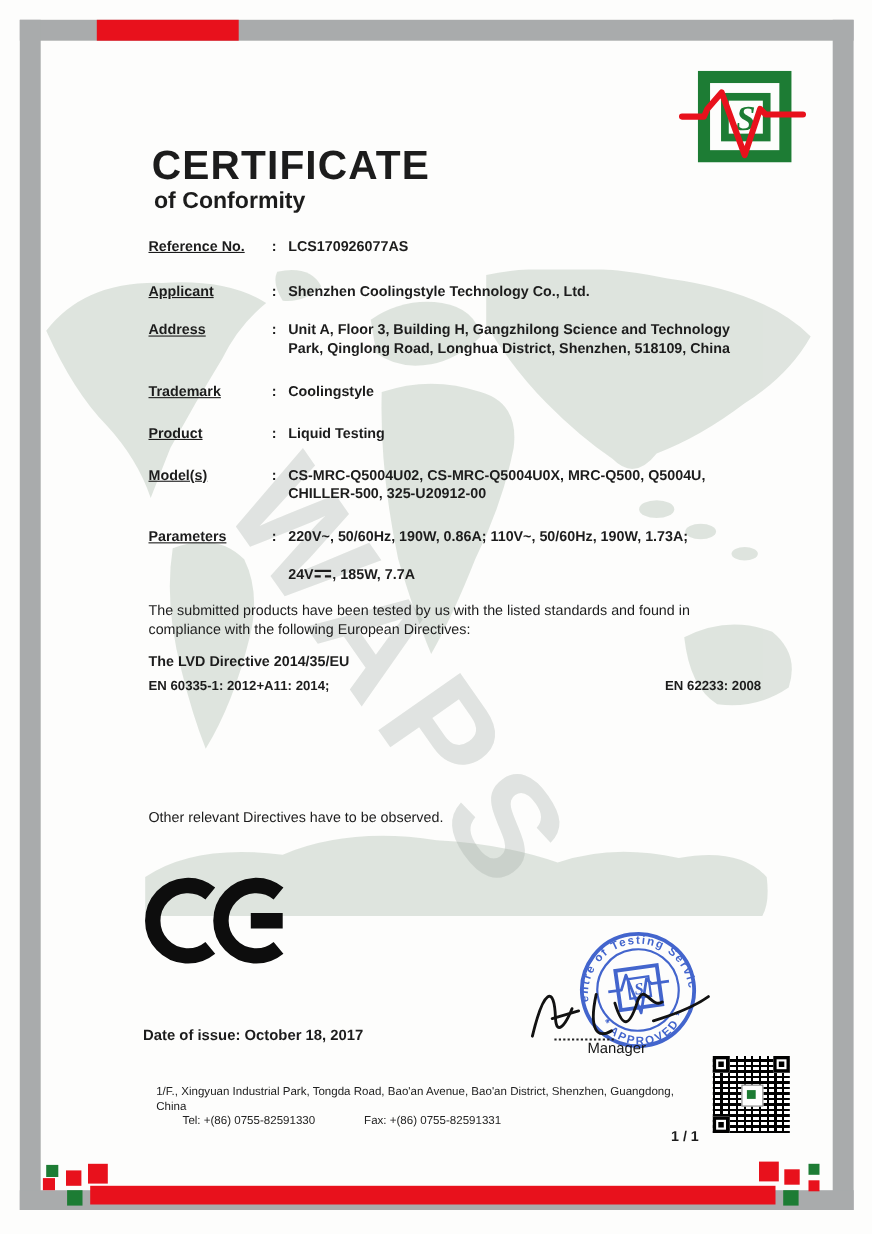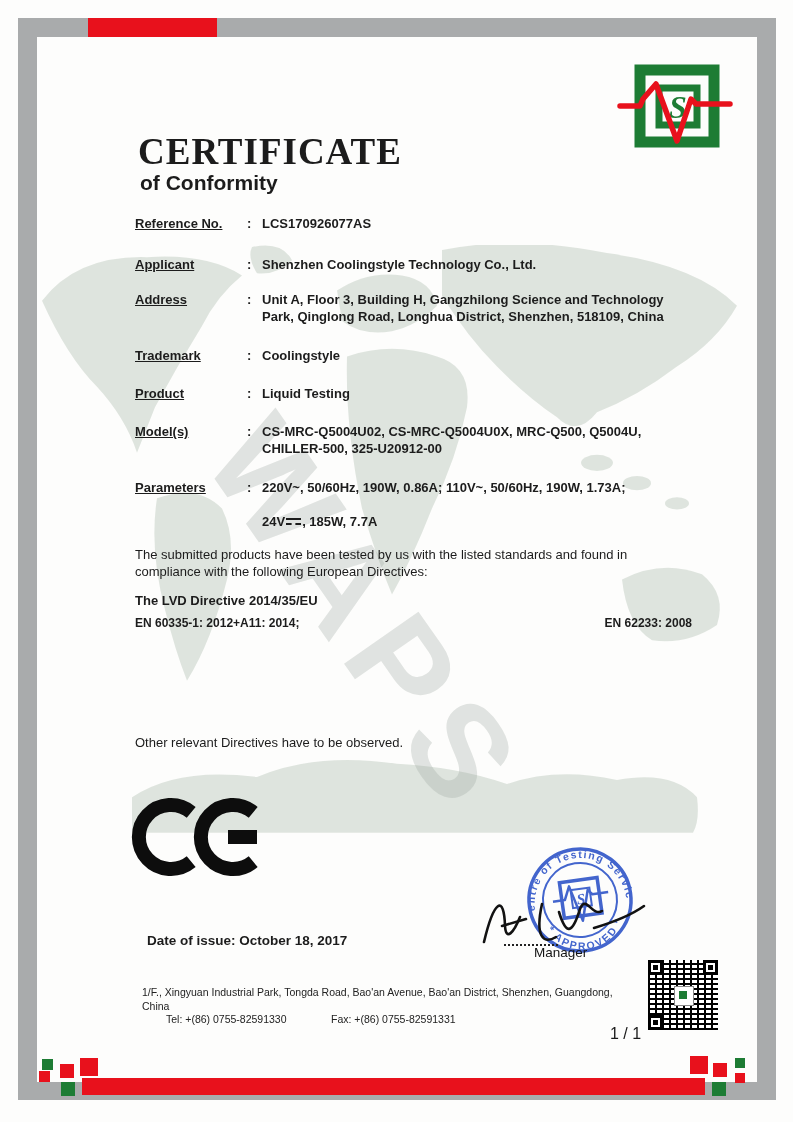--- a/index.html
+++ b/index.html
@@ -17,46 +17,46 @@
   .b-bottom{left:18px;top:1082px;width:758px;height:18px;background:var(--border_gray);}
   .red-top{left:88px;top:18px;width:129px;height:19px;background:var(--accent_red);}
   .red-bottom{left:82px;top:1078px;width:623px;height:17px;background:var(--accent_red);}
   .sq{position:absolute;}
   .sq.red{background:var(--accent_red);} .sq.green{background:var(--accent_green);}
   
   .map{left:37px;top:245px;width:720px;height:608px;opacity:.65;}
   .waps{left:300px;top:390px;font-size:132px;font-weight:bold;letter-spacing:14px;
         color:rgba(150,160,155,.28);transform:rotate(55deg);transform-origin:left top;white-space:nowrap;}
   
-  .title1{left:138px;top:130px;font-size:37px;font-weight:bold;letter-spacing:1px;font-family:Liberation Serif, serif;}
+  .title1{left:138px;top:130px;font-size:37px;font-weight:bold;letter-spacing:1px;}
   .title2{left:140px;top:171px;font-size:21px;font-weight:bold;}
   
   .frow{position:absolute;left:135px;width:557px;font-size:13px;font-weight:bold;line-height:17px;}
   .frow .lbl{position:absolute;left:0;top:0;width:108px;text-decoration:underline;}
   .frow .sep{position:absolute;left:112px;top:0;}
   .frow .val{position:absolute;left:127px;top:0;width:428px;}
   
   .para{position:absolute;left:135px;width:552px;font-size:13px;line-height:17px;font-weight:normal;}
   .bold{font-weight:bold;}
   .stdrow{position:absolute;left:135px;width:557px;font-size:12px;font-weight:bold;display:flex;justify-content:space-between;}
-  .date{left:147px;top:933px;font-size:13.5px;font-weight:bold;}
+  .date{left:130px;top:933px;font-size:13.5px;font-weight:bold;}
   
   .dc-sym{display:inline-block;width:15px;height:9px;position:relative;margin:0 1px;}
   .dc-sym::before{content:"";position:absolute;left:0;right:0;top:1px;border-top:2.5px solid var(--ink);}
   .dc-sym::after{content:"";position:absolute;left:0;right:0;top:6px;border-top:2.5px dashed var(--ink);}
   
   .stamp{left:513px;top:838px;width:136px;height:126px;opacity:.9;}
   .sig{left:472px;top:886px;width:185px;height:70px;}
   .dotline{left:504px;top:930px;width:54px;height:14px;border-bottom:2px dotted #222;}
   .manager{left:534px;top:945px;font-size:13.5px;color:#151515;}
   
   .foot{position:absolute;left:142px;top:986px;font-size:10.5px;line-height:13.5px;color:#222;width:480px;}
   .foot .cols{position:relative;height:13.5px;margin-left:24px;}
   .foot .c2{position:absolute;left:165px;top:0;text-align:center;}
-  .pageno{left:610px;top:1025px;font-size:16px;font-weight:normal;}
+  .pageno{left:610px;top:1025px;font-size:13px;font-weight:bold;}
   
   .qr{left:648px;top:960px;width:70px;height:70px;background:
       repeating-linear-gradient(0deg,#000 0 2px,transparent 2px 5px),
       repeating-linear-gradient(90deg,#000 0 2px,#fff 2px 7px);}
   .qr .finder{position:absolute;width:15px;height:15px;border:3px solid #000;background:#fff;box-sizing:border-box;}
   .qr .finder::after{content:"";position:absolute;left:2px;top:2px;width:5px;height:5px;background:#000;}
   .qr .f1{left:0;top:0;} .qr .f2{right:0;top:0;} .qr .f3{left:0;bottom:0;}
   .qr .center{position:absolute;left:26px;top:26px;width:18px;height:18px;background:#fff;border:1px solid #888;}
   .qr .center::after{content:"";position:absolute;left:4px;top:4px;width:8px;height:8px;background:var(--accent_green);}
 </style>

